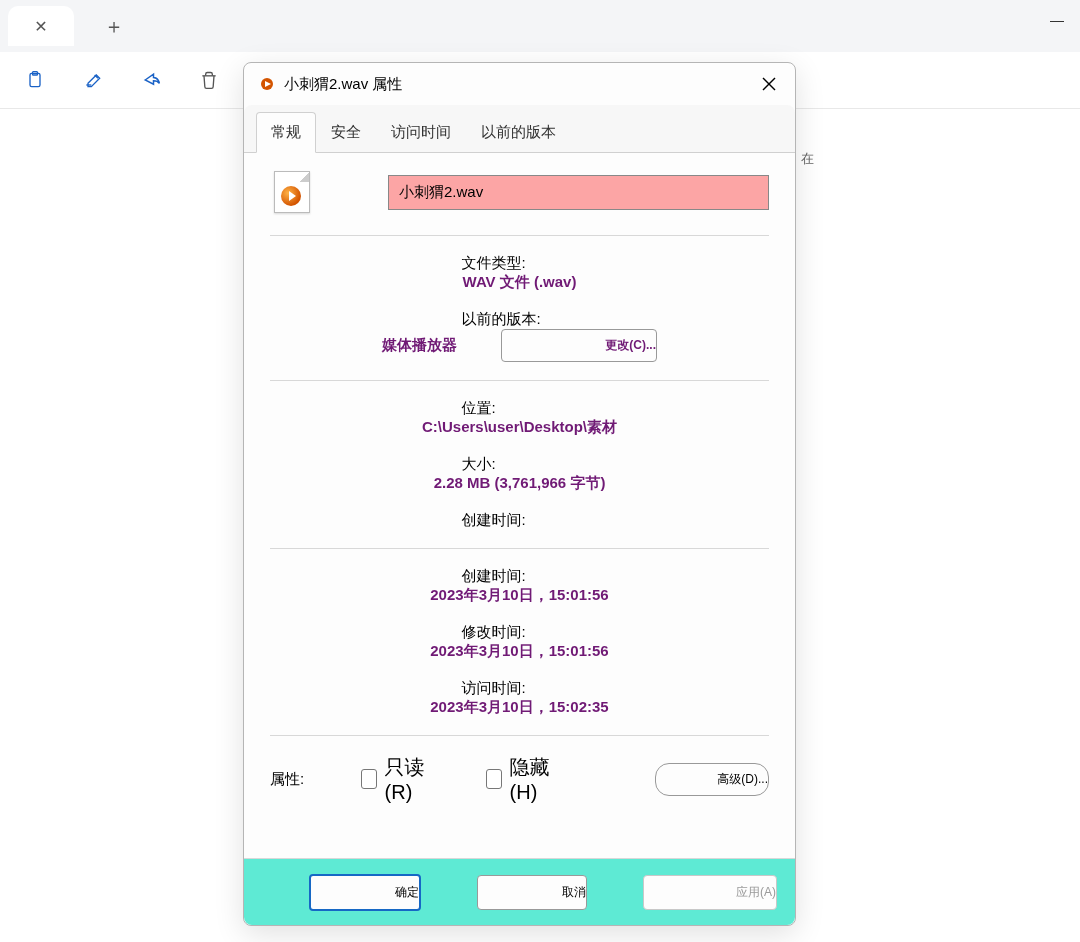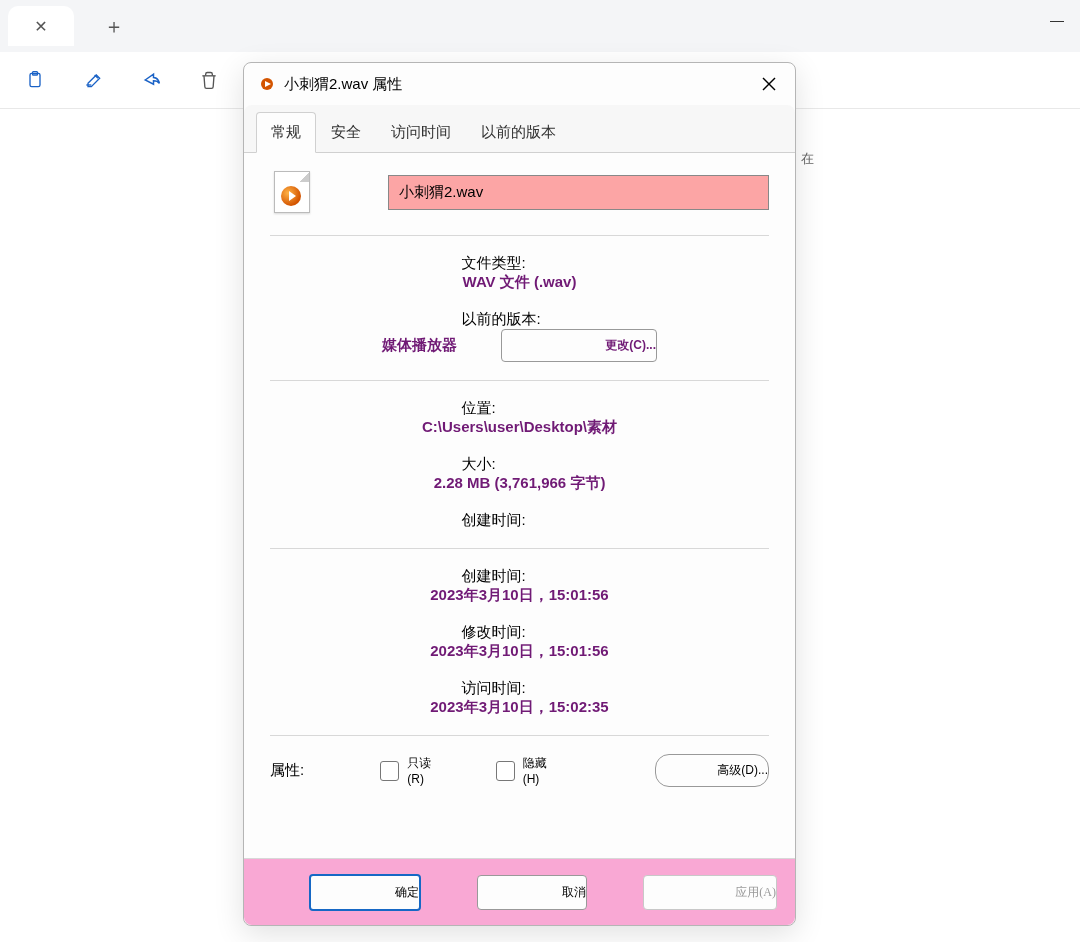--- a/index.html
+++ b/index.html
@@ -235,42 +235,41 @@
 
   .checkbox-row{
     display:flex;
     margin:18px 0;
     align-items:center;
   }
   .checkbox-row .k{ width:116px; }
   .chk{
     display:inline-flex; align-items:center;
     margin-right:50px;
-    font-size:12px;
+    font-size:20px;
   }
   .chk-box{
     width:18px;height:18px;
     border:1px solid #777;
     border-radius:3px;
     margin-right:8px;
     background:#fff;
   }
 
   .footer{
     height:66px;
     border-top:1px solid #d8d8d8;
     display:flex;
     align-items:center;
     justify-content:flex-end;
     gap:12px;
     padding:0 18px;
-    background:#f9a8d4;
+    background:#5eead4;
     border-bottom-left-radius:8px;
     border-bottom-right-radius:8px;
-    font-family:Liberation Serif, serif;
   }
   .footer .btn{ min-width:108px; padding:8px 0;}
   .footer .btn.disabled{ color:#9a9a9a; border-color:#c8c8c8;padding-left:24px;}
 </style>
 </head>
 <body>
 
 <div class="bg-titlebar">
   <div class="bg-tab">
       <span>✕</span>

